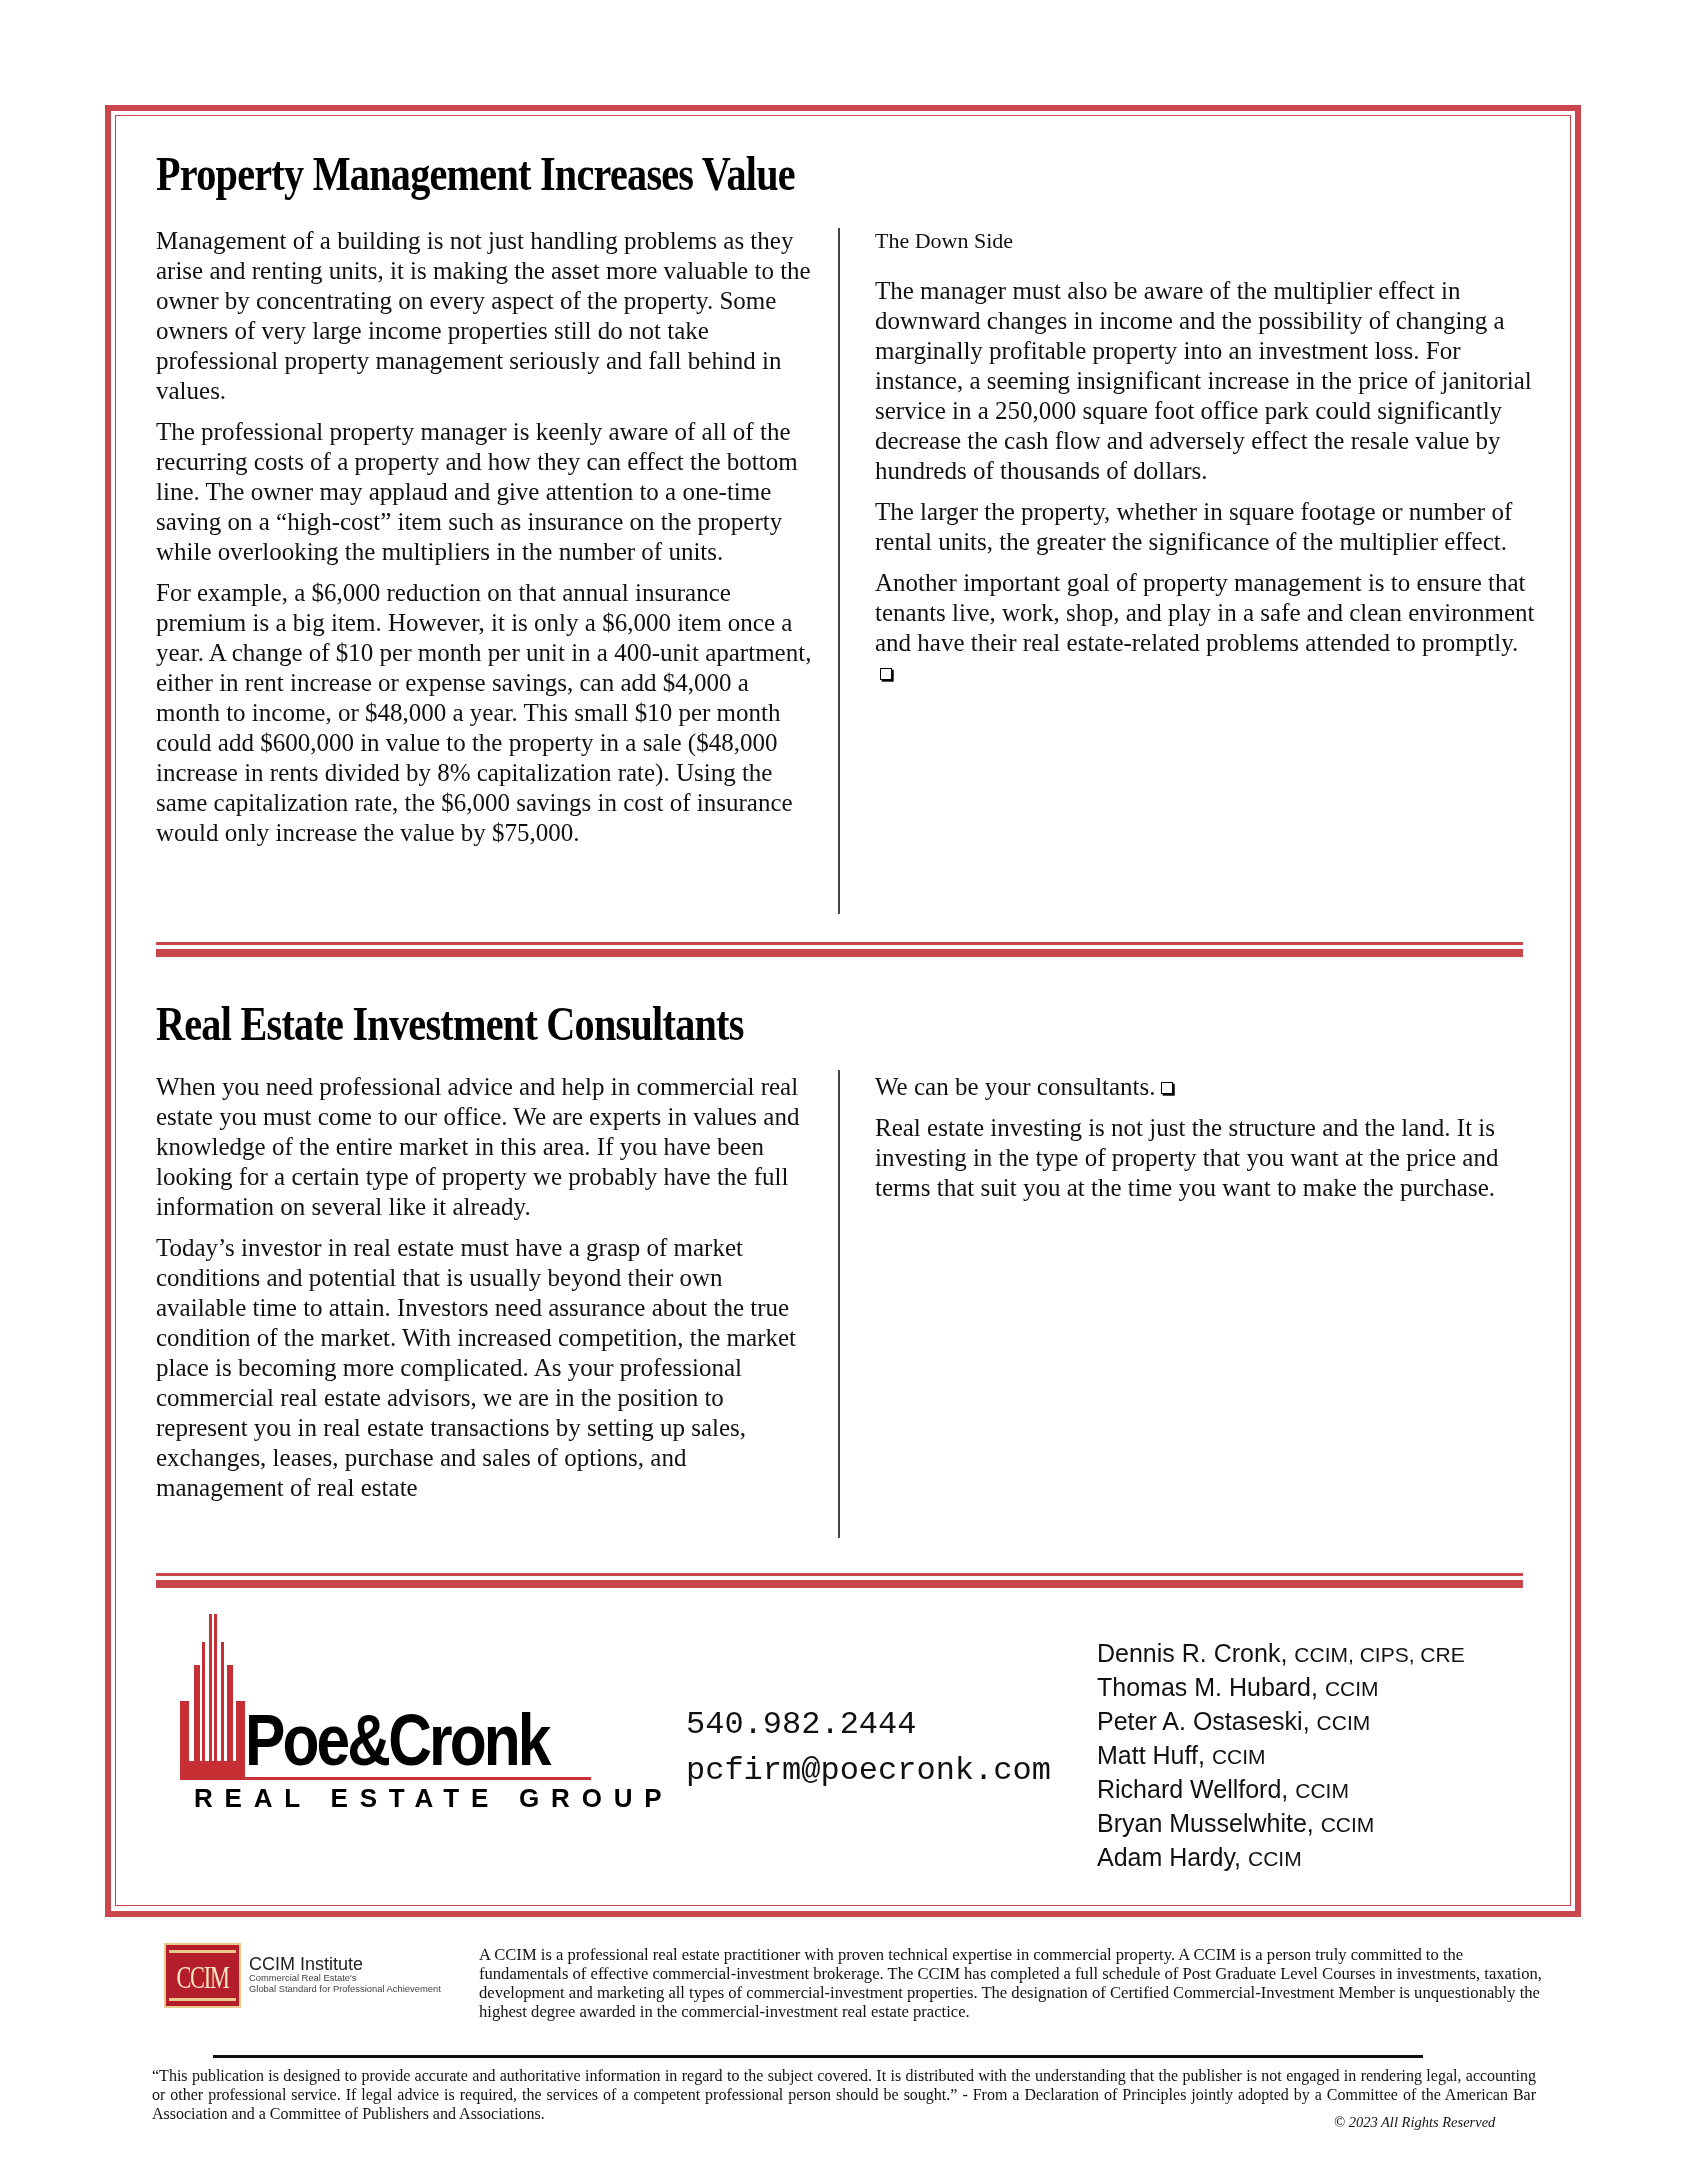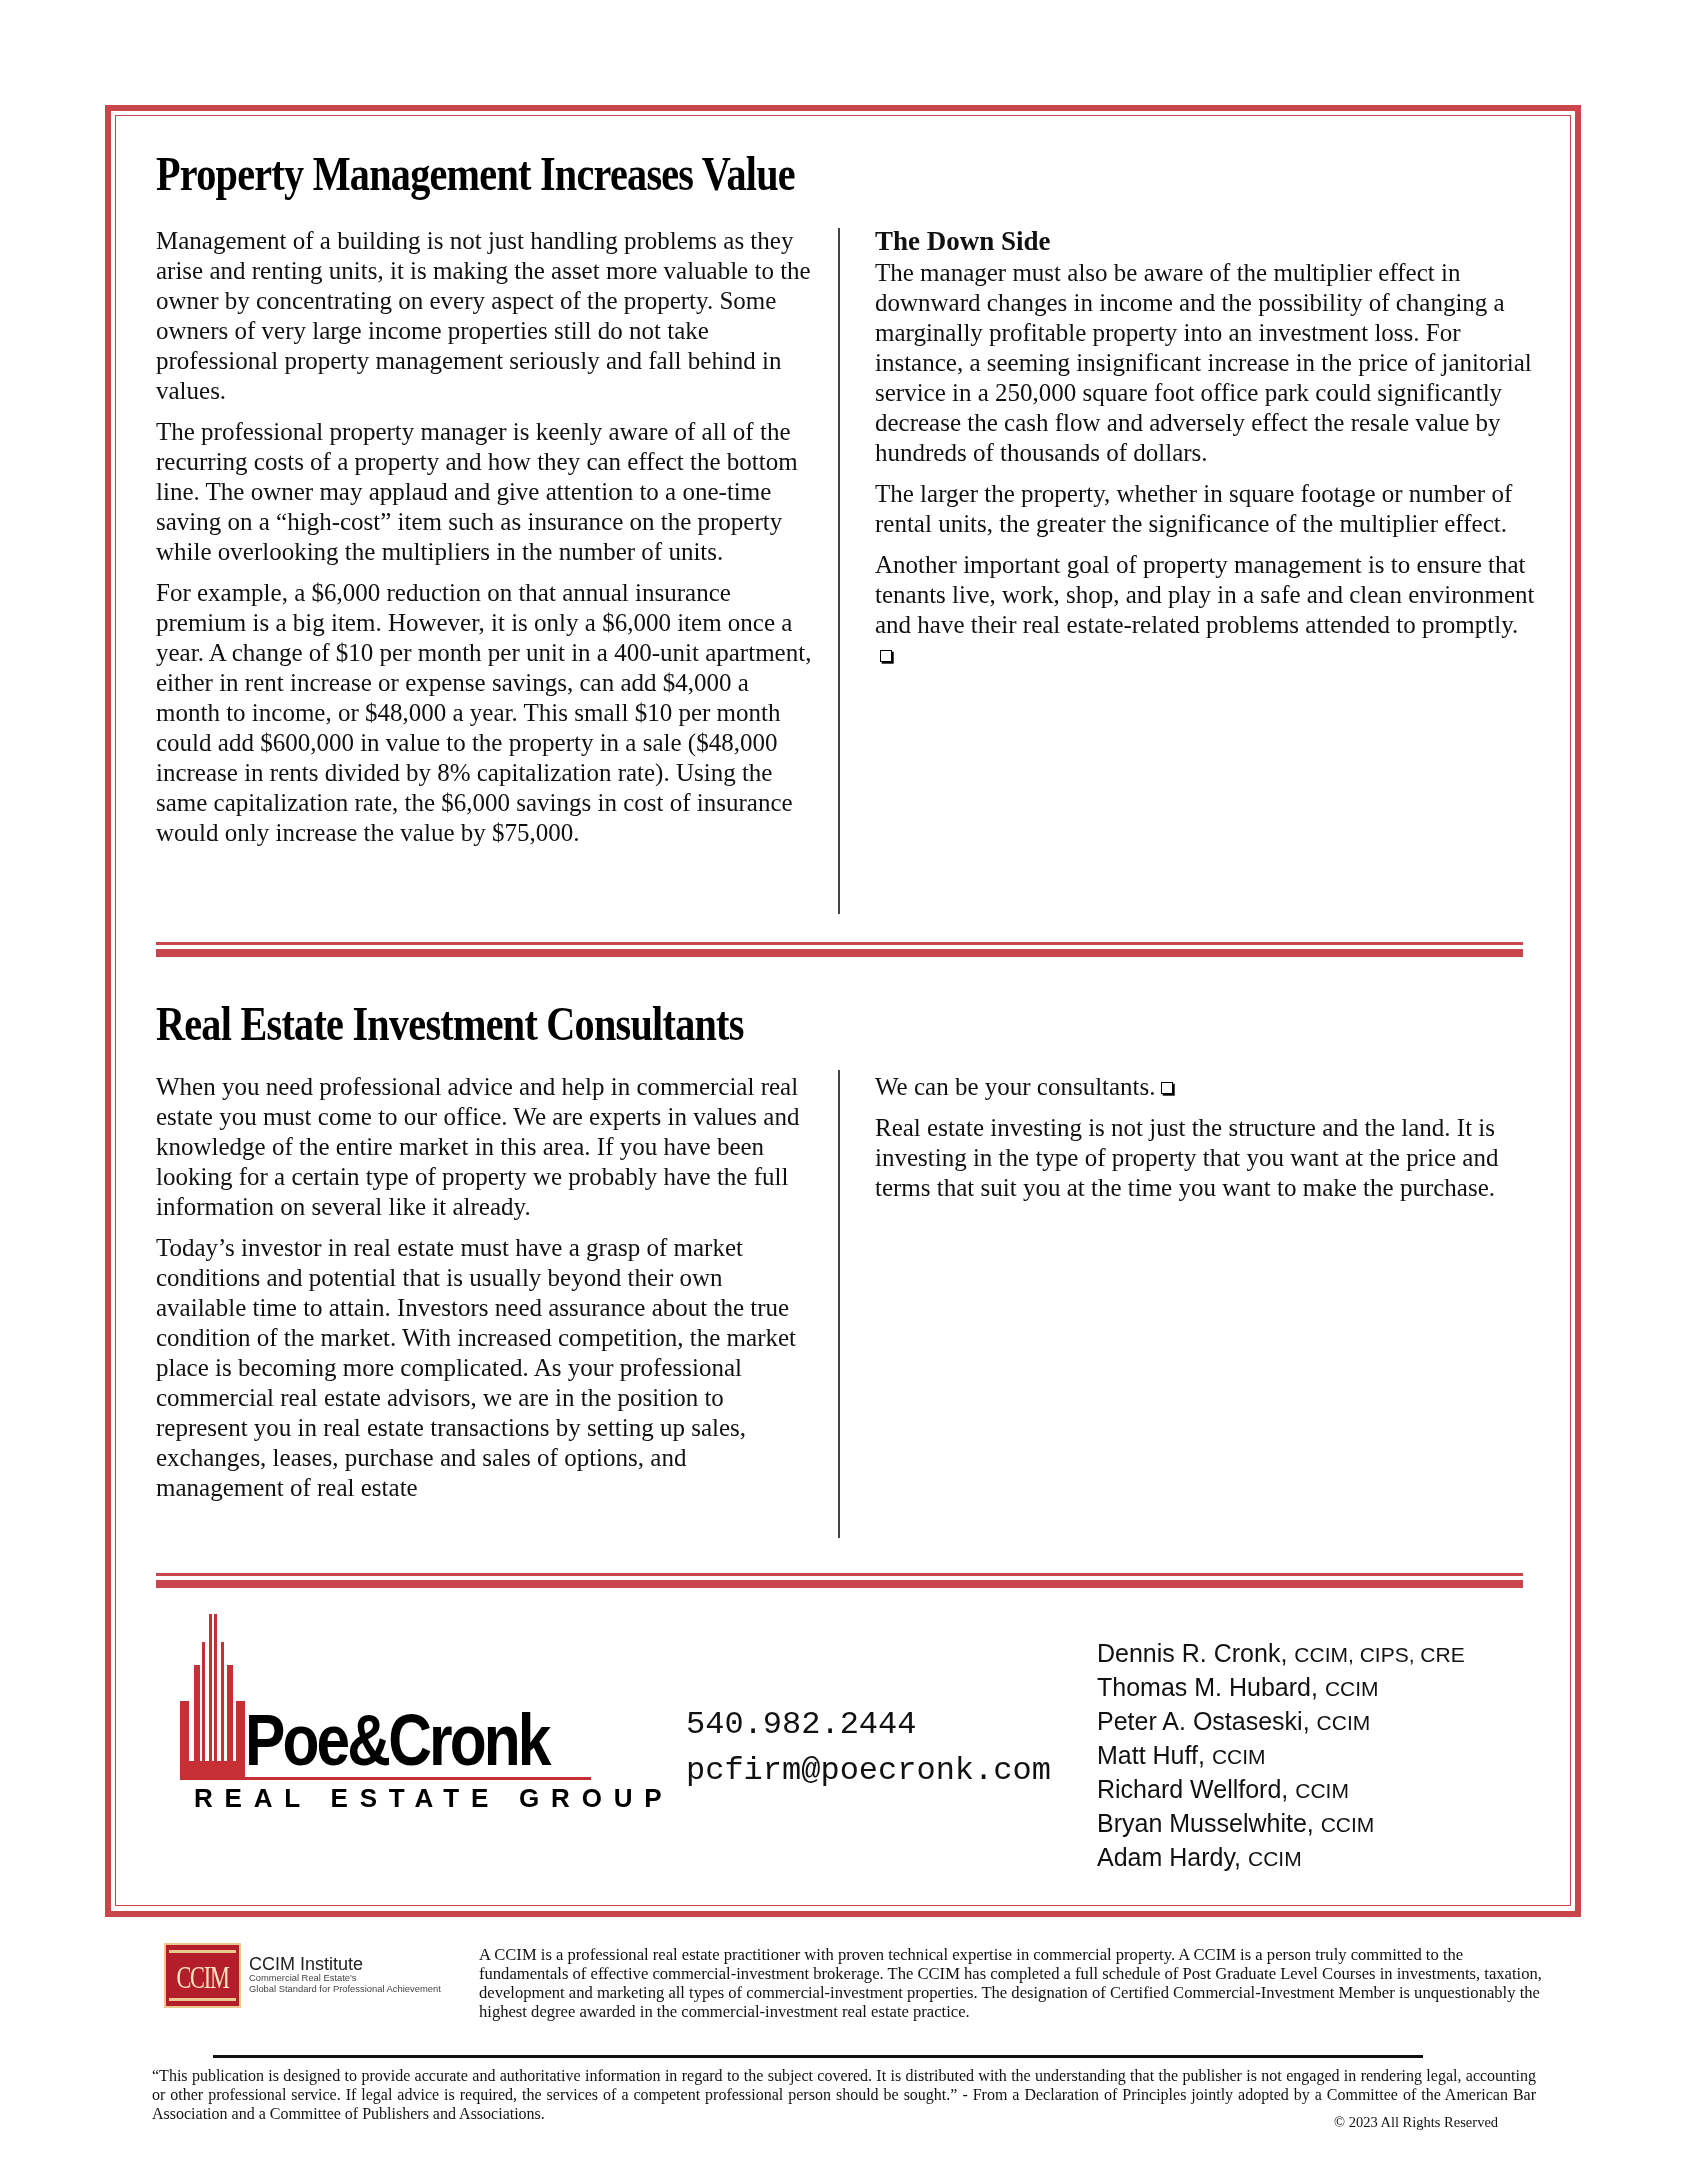--- a/index.html
+++ b/index.html
@@ -6,21 +6,21 @@
   html, body { width: 1685px; height: 2181px; background: #ffffff; }
   body { position: relative; font-family: "Liberation Serif", "DejaVu Serif", serif; color: #111; overflow: hidden; }
 
   .frame-outer { position: absolute; left: 105px; top: 105px; width: 1476px; height: 1812px; border: 6px solid #c9464c; }
   .frame-inner { position: absolute; left: 115px; top: 115px; width: 1456px; height: 1791px; border: 1.7px solid #c9464c; }
 
   .headline { position: absolute; left: 156px; font-family: "Liberation Serif", "DejaVu Serif", serif; font-weight: bold; color: #000; font-size: 49px; letter-spacing: -0.9px; transform: scaleX(0.82); transform-origin: left top; white-space: nowrap; }
 
   .col { position: absolute; font-size: 25px; line-height: 30px; color: #111; }
   .col p { margin-bottom: 11px; }
-  .col h3 { font-size: 27px; font-weight: bold; line-height: 34px; margin-bottom: 0; }
+  .col h3 { font-size: 22px; font-weight: normal; line-height: 34px; margin-bottom: 18px; }
   .col .end-mark { display: inline-block; width: 12px; height: 12px; border: 1.7px solid #000; box-shadow: 1.7px 1.7px 0 #000; margin-left: 5.1px; vertical-align: 0.9px; }
 
   .vrule { position: absolute; width: 1.7px; background: #444; }
 
   .divider { position: absolute; left: 156px; width: 1367px; }
   .divider .thin { height: 3.4px; background: #c9464c; }
   .divider .gap { height: 3.4px; }
   .divider .thick { height: 8.5px; background: #c9464c; }
 
   
@@ -42,21 +42,21 @@
   .ccim-badge .stripe { position: absolute; left: 2.6px; right: 2.6px; height: 2.6px; background: #e9c98c; }
   .ccim-badge .txt { position: absolute; left: 0; right: 0; top: 15.3px; text-align: center; color: #fbe8c0; font-family: "Liberation Serif", serif; font-size: 31px; letter-spacing: -1.7px; transform: scaleX(0.72); }
   .ccim-meta { position: absolute; left: 85px; top: 13.6px; font-family: "Liberation Sans", sans-serif; color: #222; }
   .ccim-meta .t { font-weight: normal; font-size: 18px; line-height: 15.3px; }
   .ccim-meta .s { font-size: 9.4px; line-height: 11px; color: #444; white-space: nowrap; }
 
   .ccim-desc { position: absolute; left: 479px; top: 1945px; width: 1073px; font-size: 16.6px; line-height: 19px; color: #111; }
 
   .foot-rule { position: absolute; left: 213px; top: 2055px; width: 1210px; height: 2.6px; background: #111; }
   .disclaimer { position: absolute; left: 152px; top: 2066px; width: 1384px; font-size: 16px; line-height: 19px; color: #111; text-align: justify; }
-  .copyright { position: absolute; left: 1334px; top: 2114px; font-size: 14.5px; color: #111; white-space: nowrap; }
+  .copyright { position: absolute; left: 1334px; top: 2114px; font-size: 14.5px; color: #111; white-space: nowrap; font-style: italic; }
 </style>
 </head>
 <body>
 
 <div class="frame-outer"></div>
 <div class="frame-inner"></div>
 
 <h1 class="headline" style="top:145px;">Property Management Increases Value</h1>
 
 <div class="col" style="left:156px; top:226px; width:656px;">

